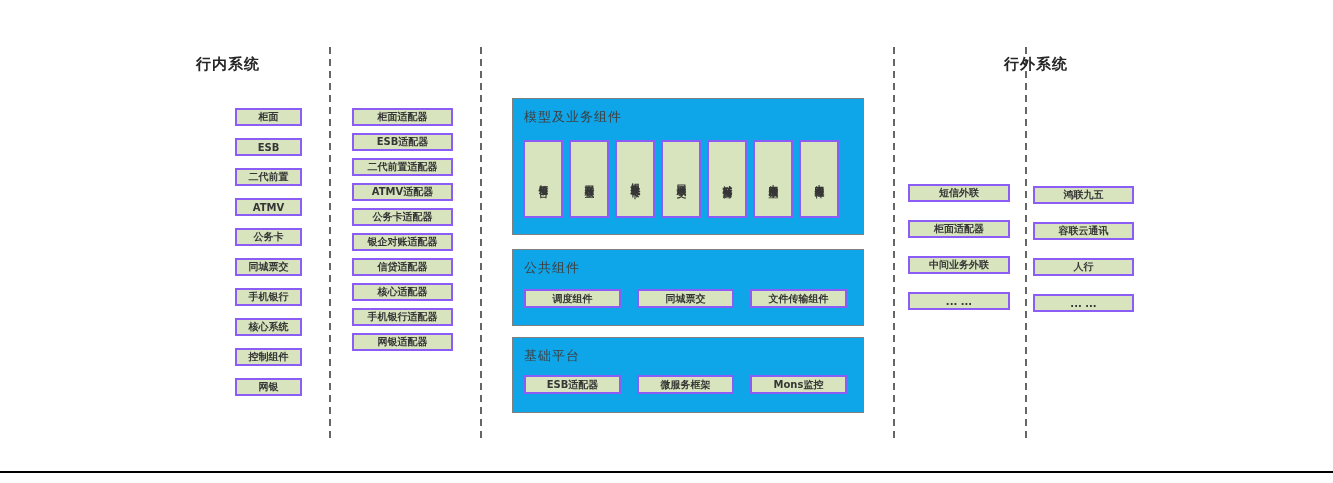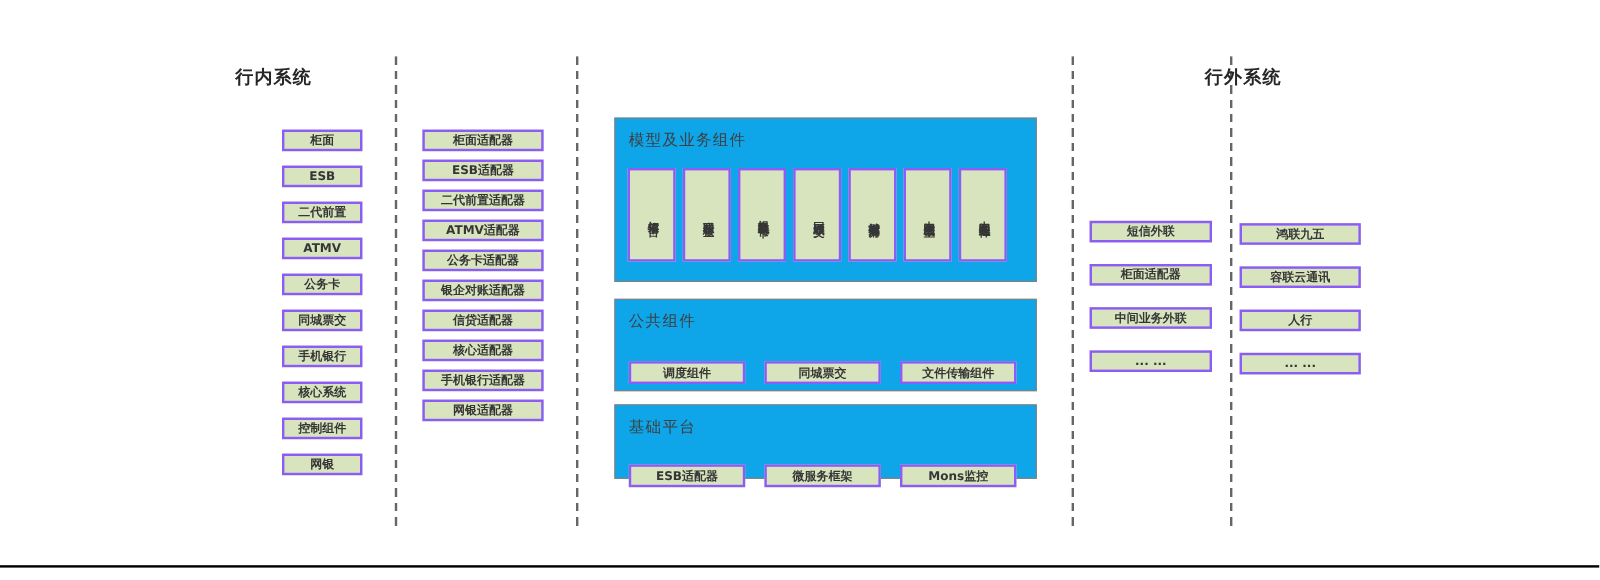--- a/index.html
+++ b/index.html
@@ -96,21 +96,21 @@
     white-space: normal;
   }
 
   
   .hrow {
     position: absolute;
     left: 11px;
     display: flex;
     gap: 16px;
   }
-  .hbox { width: 97px; height: 19px; font-size: 10px; margin-top: 12px; }
+  .hbox { width: 97px; height: 19px; font-size: 10px; }
 </style>
 </head>
 <body>
 
 <div class="canvas">
 
   <div class="baseline"></div>
 
   <div class="sep" style="left:329px"></div>
   <div class="sep" style="left:480px"></div>
@@ -161,21 +161,21 @@
 
   <section class="panel" style="left:512px;top:249px;height:77px">
     <div class="panel-title">公共组件</div>
     <div class="hrow" style="top:39px">
         <div class="gbox hbox">调度组件</div>
         <div class="gbox hbox">同城票交</div>
         <div class="gbox hbox">文件传输组件</div>
       </div>
   </section>
 
-  <section class="panel" style="left:512px;top:337px;height:62px">
+  <section class="panel" style="left:512px;top:337px;height:76px">
     <div class="panel-title">基础平台</div>
     <div class="hrow" style="top:37px">
         <div class="gbox hbox">ESB适配器</div>
         <div class="gbox hbox">微服务框架</div>
         <div class="gbox hbox">Mons监控</div>
       </div>
   </section>
 
   <div class="stack" style="left:908px;top:184px;width:102px;gap:18px">
       <div class="gbox sbox">短信外联</div>

